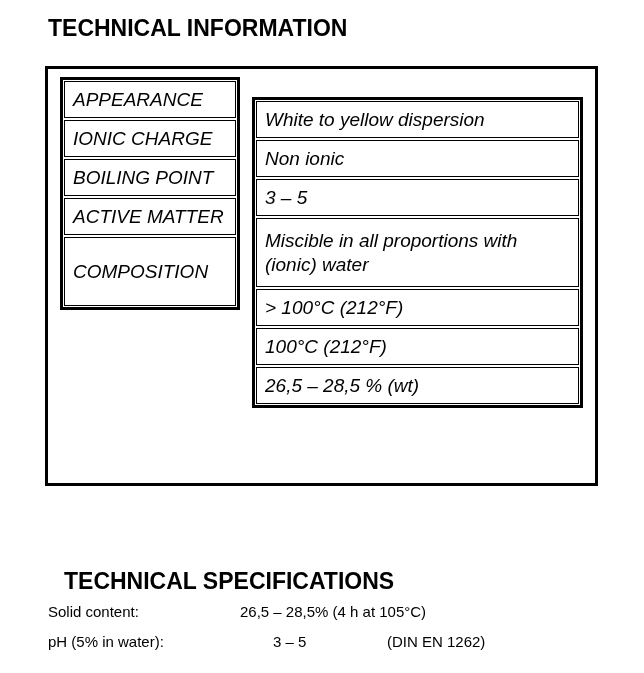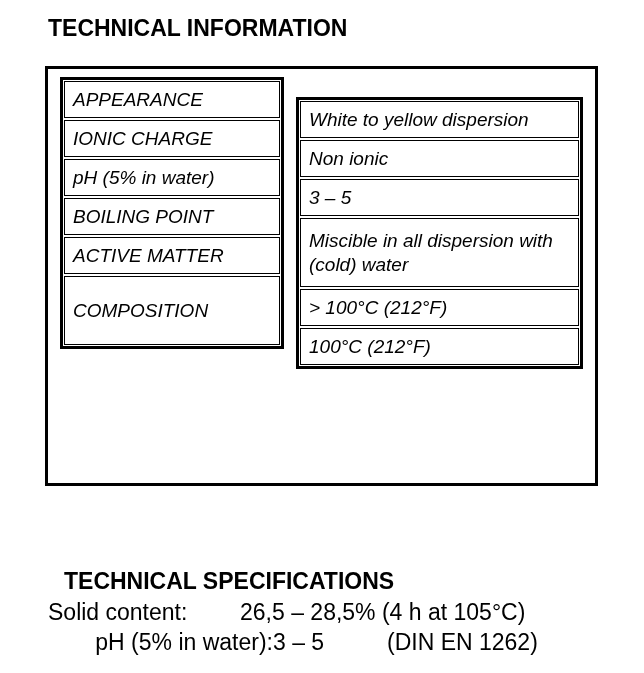--- a/index.html
+++ b/index.html
@@ -28,73 +28,73 @@
     padding: 8px 12px;
     display: flex;
     gap: 12px;
     align-items: flex-start;
   }
   .col {
     border: 3px solid #000000;
     padding: 1px;
     background: #ffffff;
   }
-  .col-left  { width: 224px; }
+  .col-left  { width: 180px; }
   .col-right { flex: 1; margin-top: 20px; }
 
   .cell {
     border: 1.5px solid #000000;
     margin-bottom: 2px;
     height: 37px;
     display: flex;
     align-items: center;
     padding: 0 8px;
     font-style: italic;
     font-size: 19px;
     line-height: 1.25;
     white-space: normal;
   }
   .cell.tall { height: 69px; }
   .cell:last-child { margin-bottom: 0; }
 
   .spec-section { margin-top: 81px; margin-left: 3px; }
   .spec-line {
     display: flex;
-    font-size: 23px;
+    font-size: 15px;
     line-height: 30px;
   }
   .spec-label-1 { width: 192px; }
-  .spec-label-2 { width: 225px; text-align: right; }
+  .spec-label-2 { width: 225px; }
   .spec-value-2 { width: 114px; }
 </style>
 </head>
 <body>
 
 <div class="page">
 
   <div class="section-title">TECHNICAL INFORMATION</div>
 
   <div class="outer-box">
 
     <div class="col col-left">
       <div class="cell">APPEARANCE</div>
       <div class="cell">IONIC CHARGE</div>
-      <div class="cell">pH (5% in water)</div>
       <div class="cell">BOILING POINT</div>
       <div class="cell">ACTIVE MATTER</div>
       <div class="cell tall">COMPOSITION</div>
     </div>
 
     <div class="col col-right">
       <div class="cell">White to yellow dispersion</div>
       <div class="cell">Non ionic</div>
       <div class="cell">3 – 5</div>
-      <div class="cell tall">Miscible in all dispersion with (cold) water</div>
+      <div class="cell tall">Miscible in all proportions with (ionic) water</div>
       <div class="cell">&gt; 100°C (212°F)</div>
       <div class="cell">100°C (212°F)</div>
+      <div class="cell">26,5 – 28,5 % (wt)</div>
     </div>
 
   </div>
 
   <div class="spec-section">
     <div class="section-title" style="margin-left:16px; margin-bottom:2px;">TECHNICAL SPECIFICATIONS</div>
 
     <div class="spec-line">
       <span class="spec-label-1">Solid content:</span>
       <span>26,5 – 28,5% (4 h at 105°C)</span>

